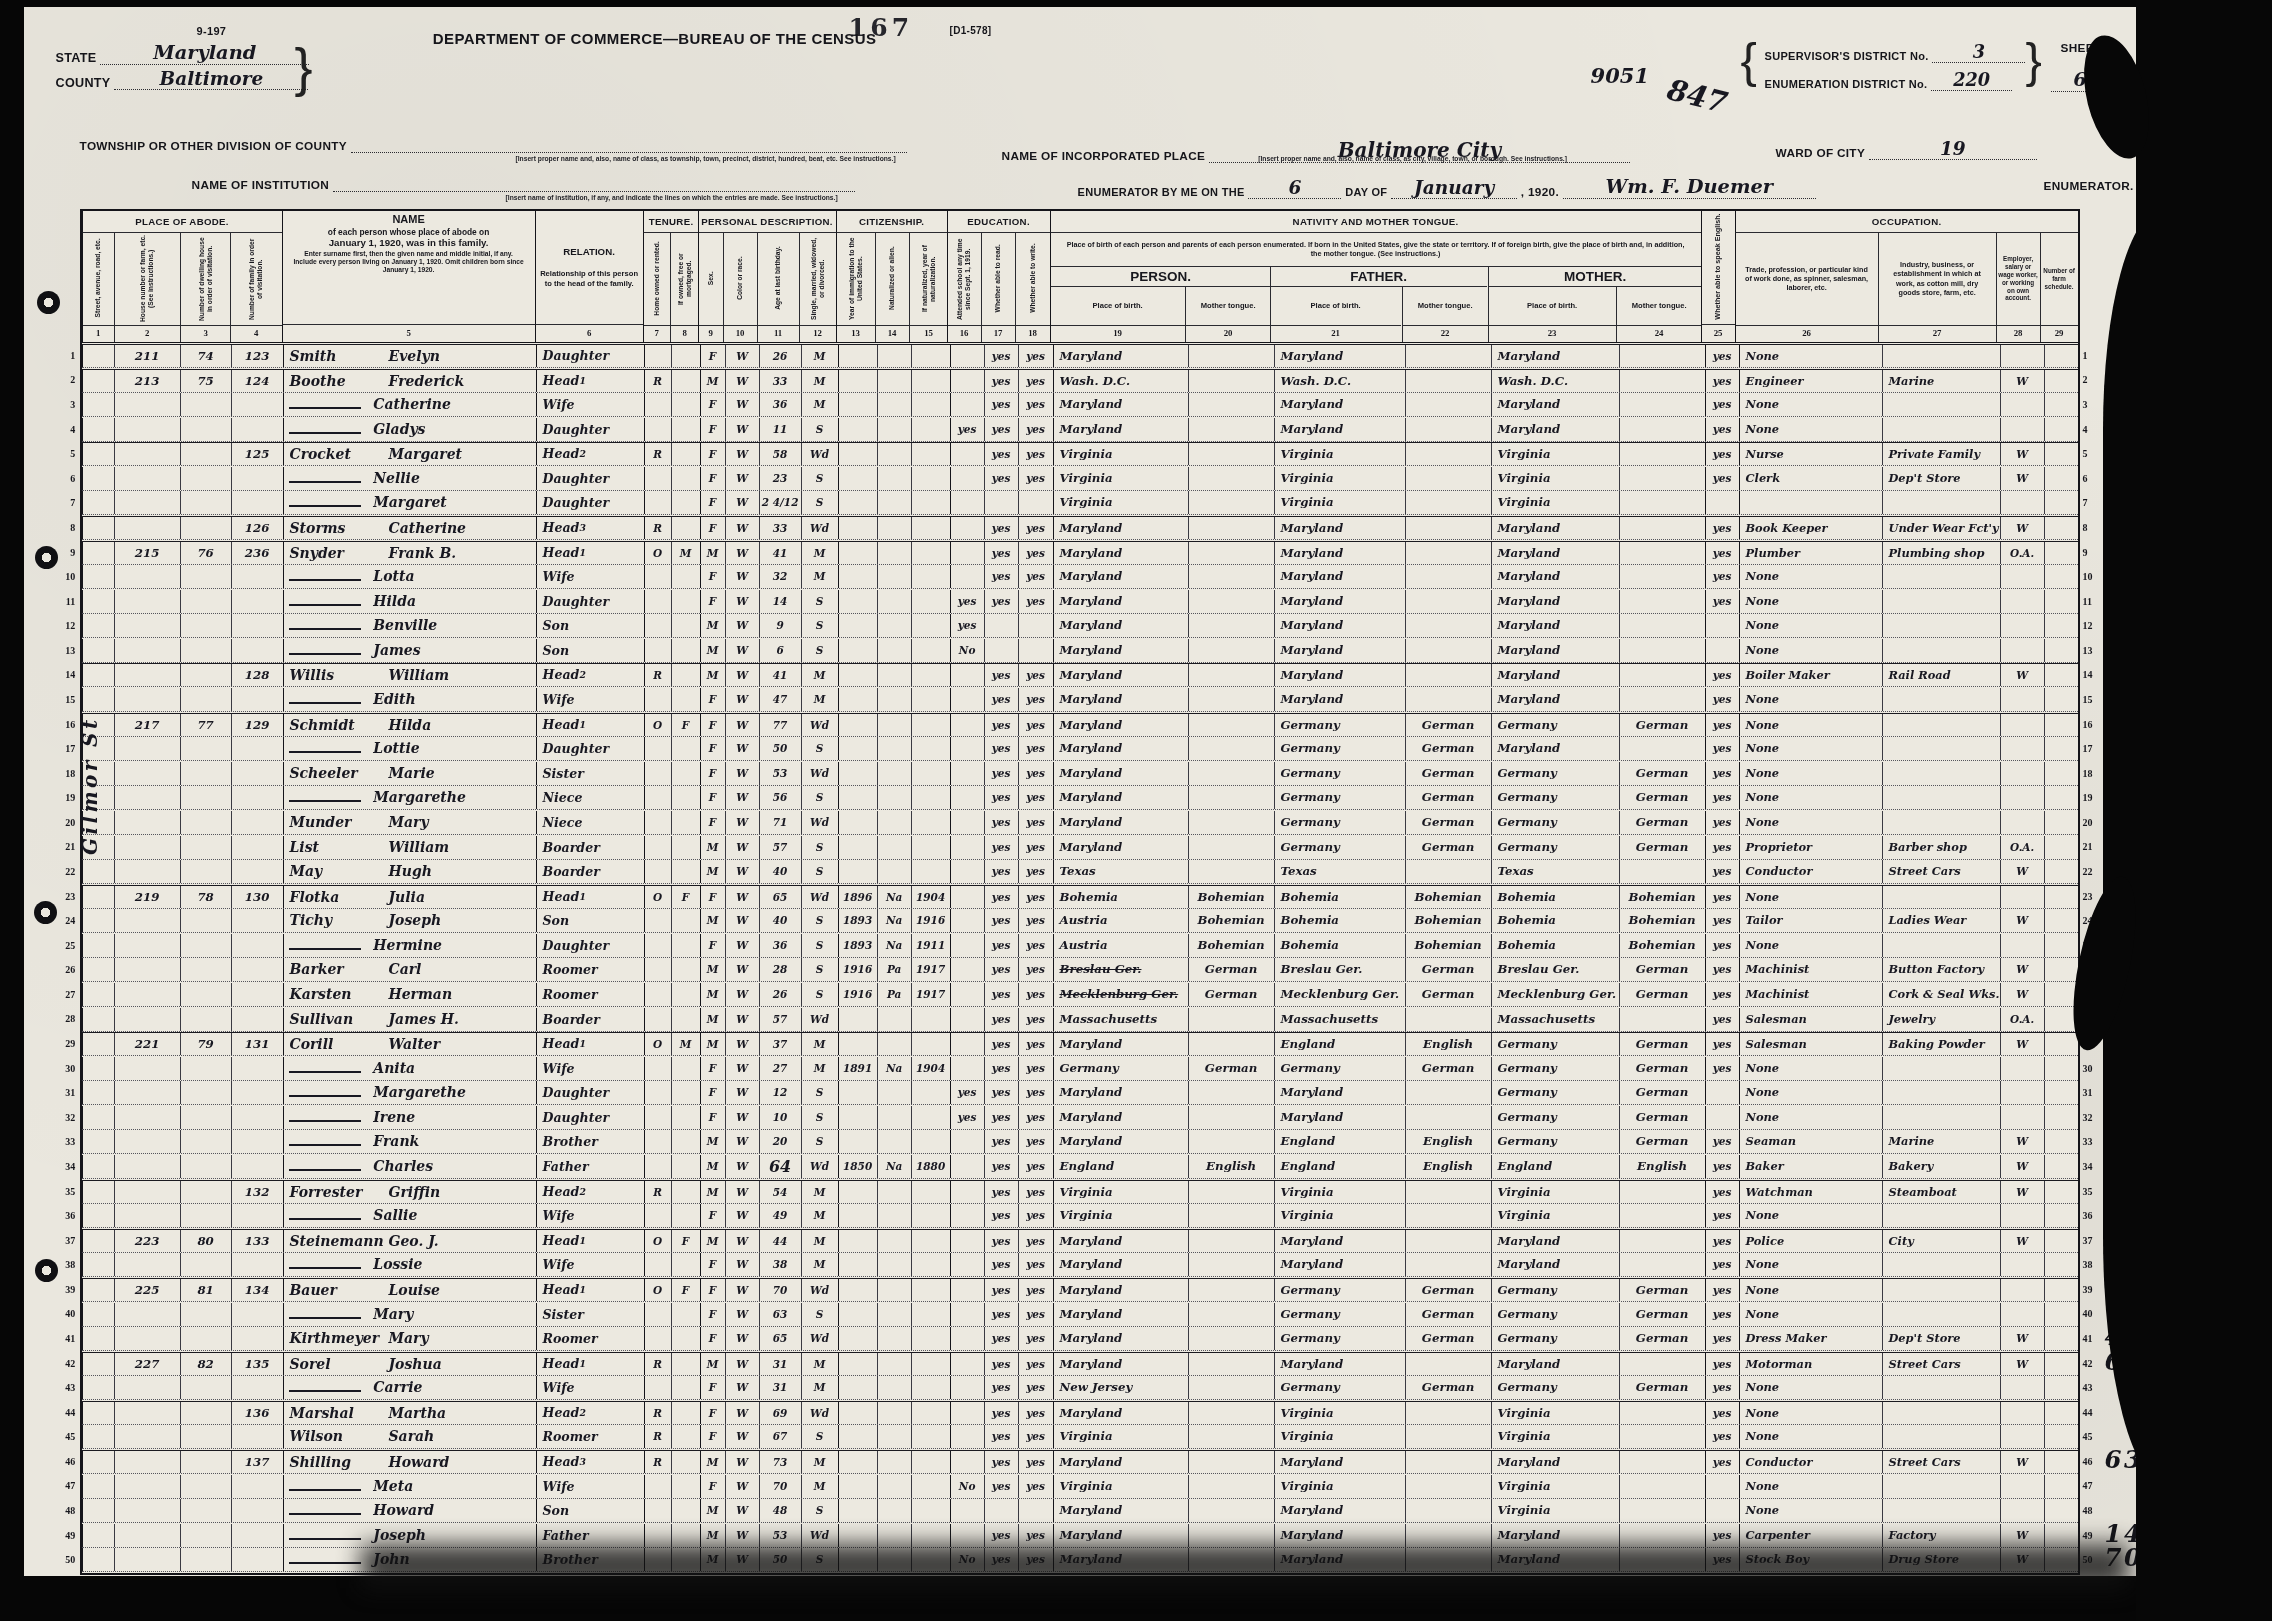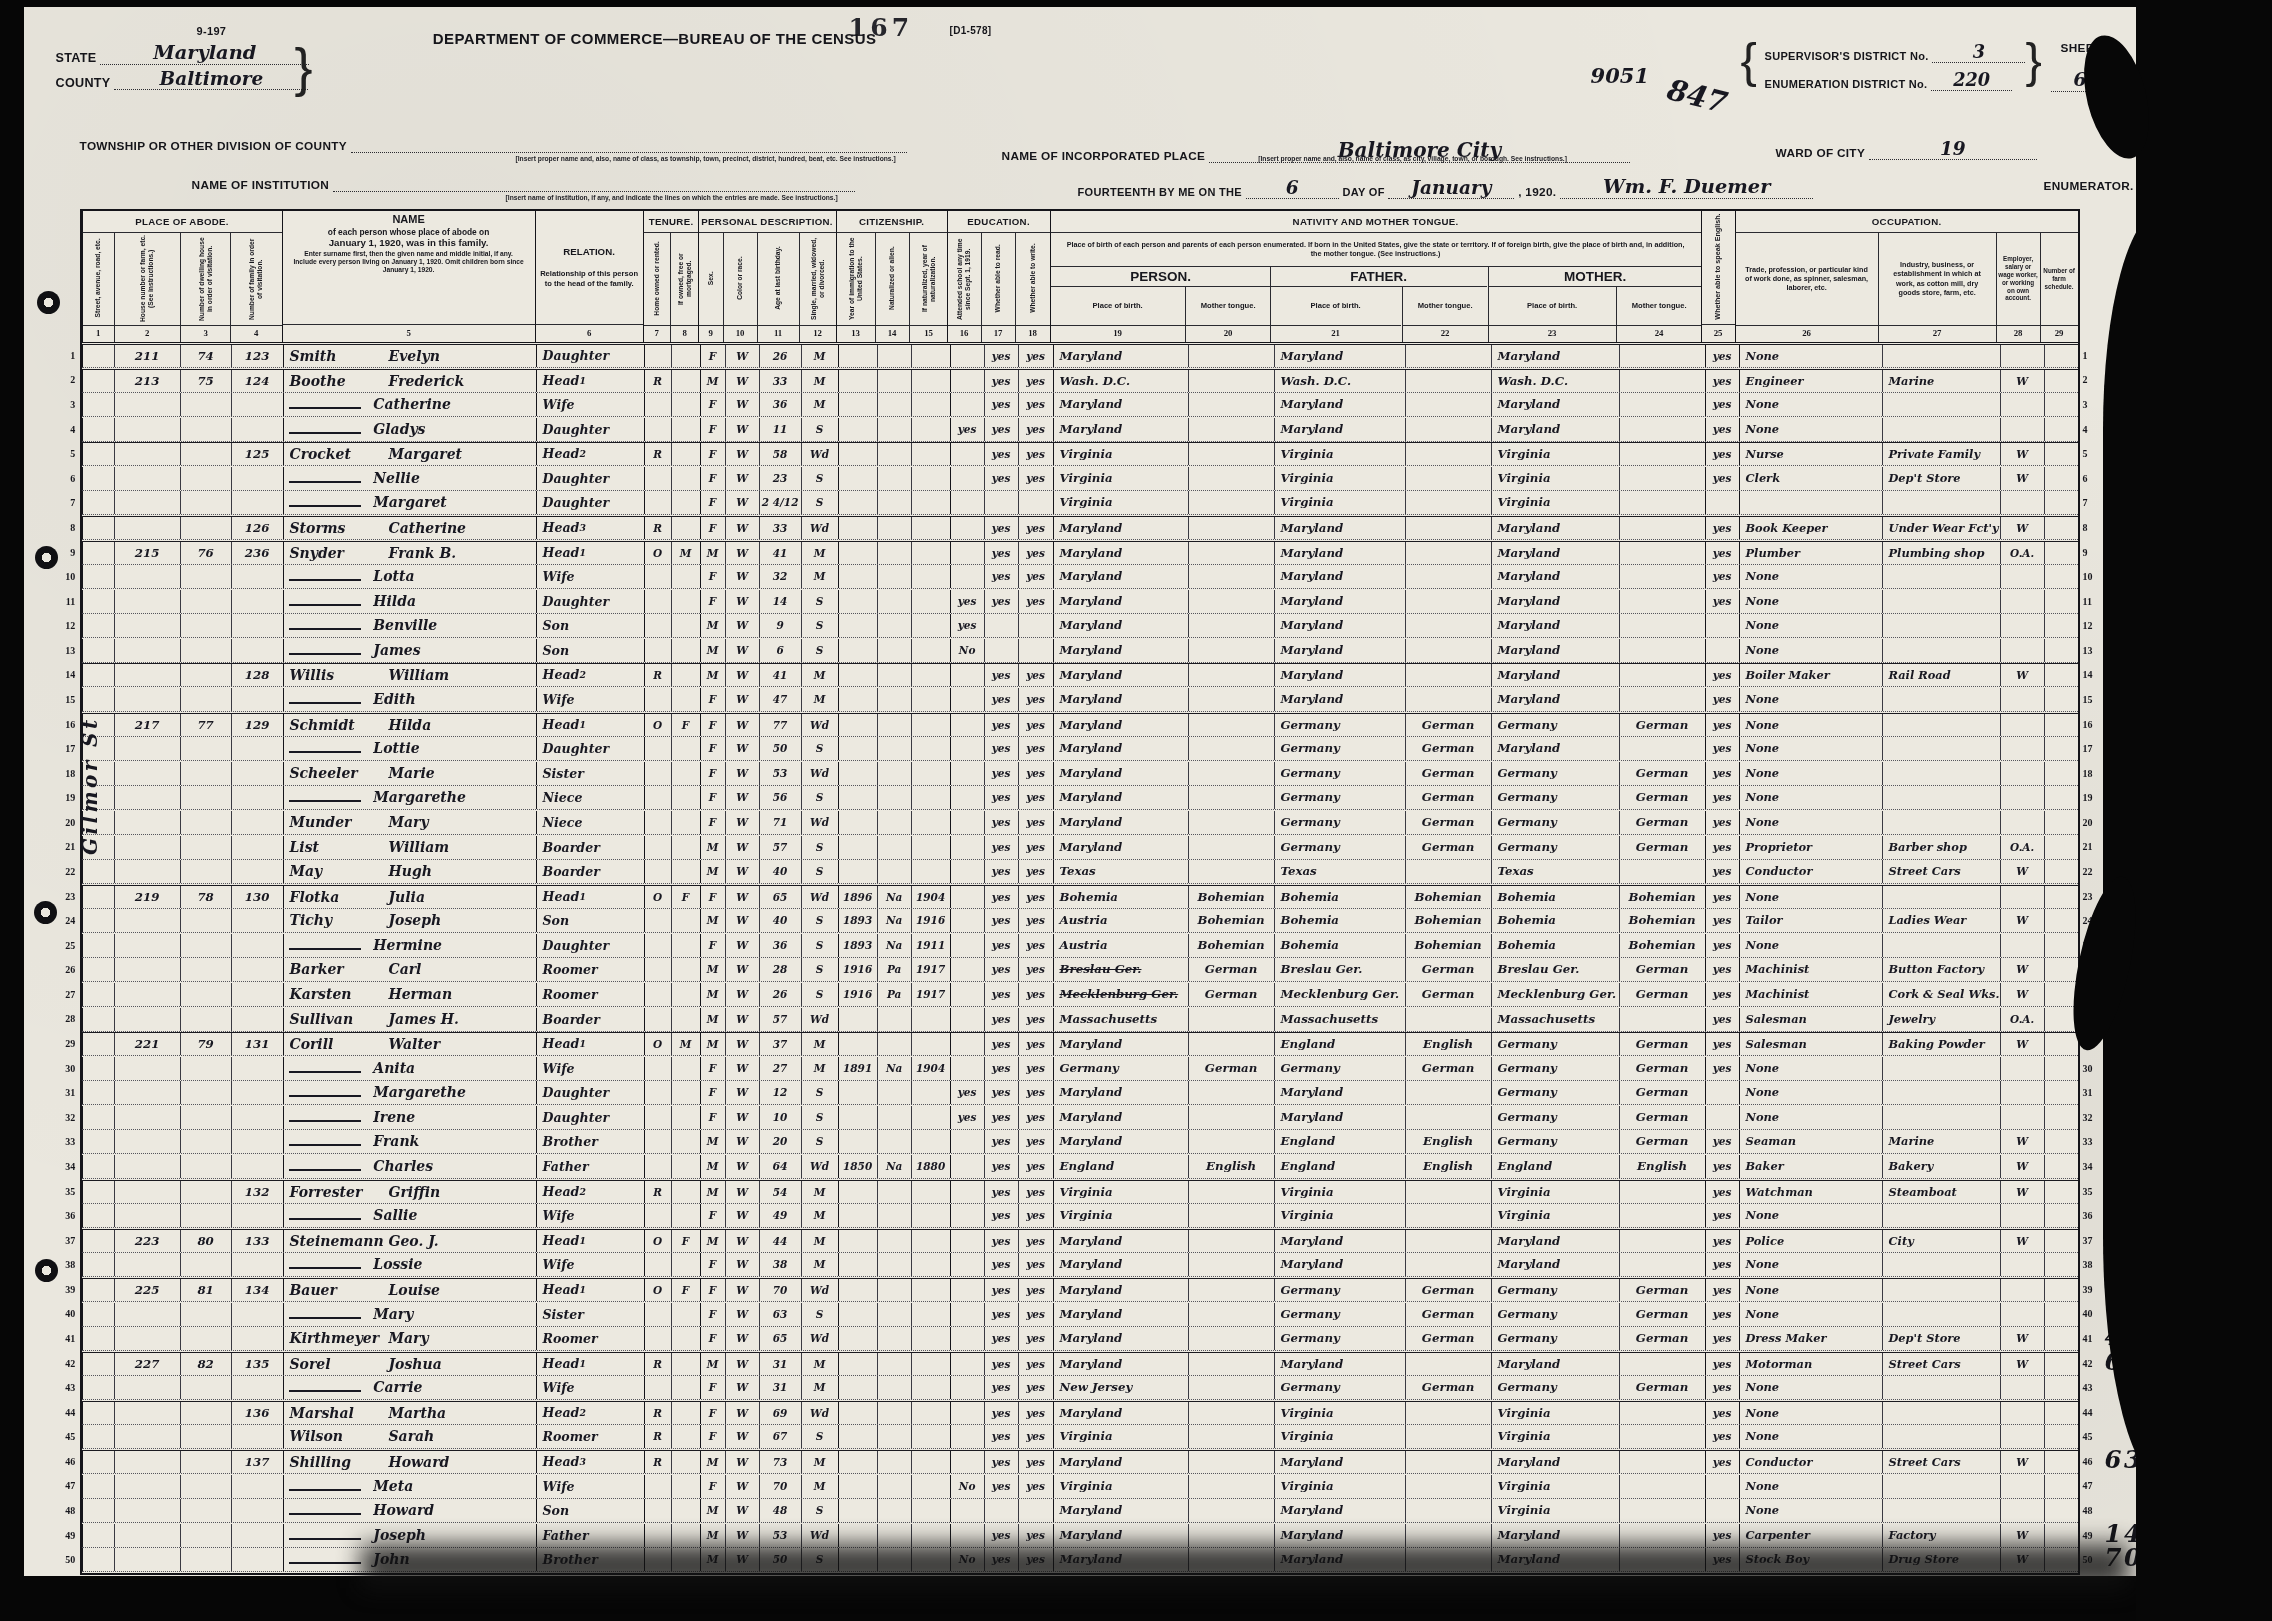--- a/index.html
+++ b/index.html
@@ -103,21 +103,21 @@
       <span class="dot" style="width:168px;text-align:center;"><span class="hw" style="font-size:18.5px;">19</span></span>
     </div>
 
     <div class="abs" style="left:168px;top:170px;">
       <span class="lbl" style="font-size:11.8px;">NAME OF INSTITUTION</span>
       <span class="dot" style="width:522px;"></span>
     </div>
     <div class="abs tiny" style="left:362px;top:187px;width:572px;text-align:center;">[Insert name of institution, if any, and indicate the lines on which the entries are made.  See instructions.]</div>
 
     <div class="abs" style="left:1054px;top:168px;">
-      <span class="lbl" style="font-size:11px;">FOURTEENTH BY ME ON THE</span>
+      <span class="lbl" style="font-size:11px;">ENUMERATOR BY ME ON THE</span>
       <span class="dot" style="width:93px;text-align:center;"><span class="hw" style="font-size:18.5px;">6</span></span>
       <span class="lbl" style="font-size:11px;">DAY OF</span>
       <span class="dot" style="width:126px;text-align:center;"><span class="hw" style="font-size:18.5px;">January</span></span>
       <span class="lbl" style="font-size:11.8px;">, 1920.</span>
       <span class="dot" style="width:253px;text-align:center;"><span class="hw" style="font-size:19.4px;">Wm. F. Duemer</span></span>
     </div>
     <div class="abs lbl" style="left:2020px;top:172px;font-size:11.8px;">ENUMERATOR.</div>
 
     <div id="tbl">
         <div class="hc gt gb" style="left: 0px; top: 0px; width: 200px; height: 22px;">PLACE OF ABODE.</div>
@@ -2468,21 +2468,21 @@
           </div>
           <div class="bc gb" style="width: 27px;"></div>
           <div class="bc" style="width: 29px;"></div>
           <div class="bc gb" style="width: 25px;">
             <span class="hwc" style="font-size: 10.5px;">M</span>
           </div>
           <div class="bc" style="width: 34px;">
             <span class="hwc" style="font-size: 10.5px;">W</span>
           </div>
           <div class="bc" style="width: 42px;">
-            <span class="hwc" style="font-size: 11px;">64</span>
+            <span class="hwc" style="font-size: 16px;">64</span>
           </div>
           <div class="bc" style="width: 37px;">
             <span class="hwc" style="font-size: 10.5px;">Wd</span>
           </div>
           <div class="bc gb" style="width: 39px;">
             <span class="hwc" style="font-size: 10.5px;">1850</span>
           </div>
           <div class="bc" style="width: 34px;">
             <span class="hwc" style="font-size: 10.5px;">Na</span>
           </div>

